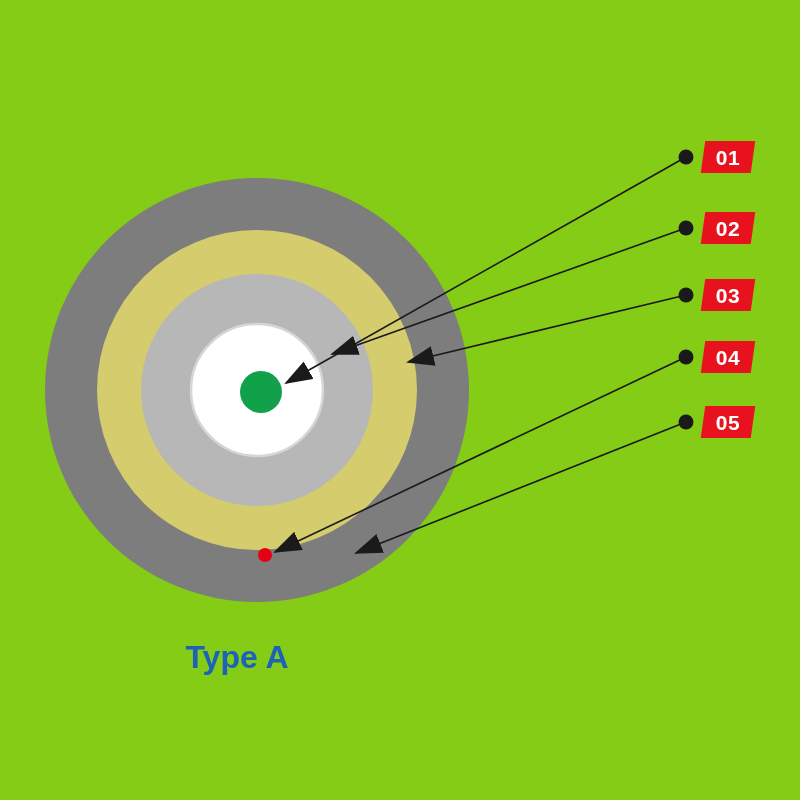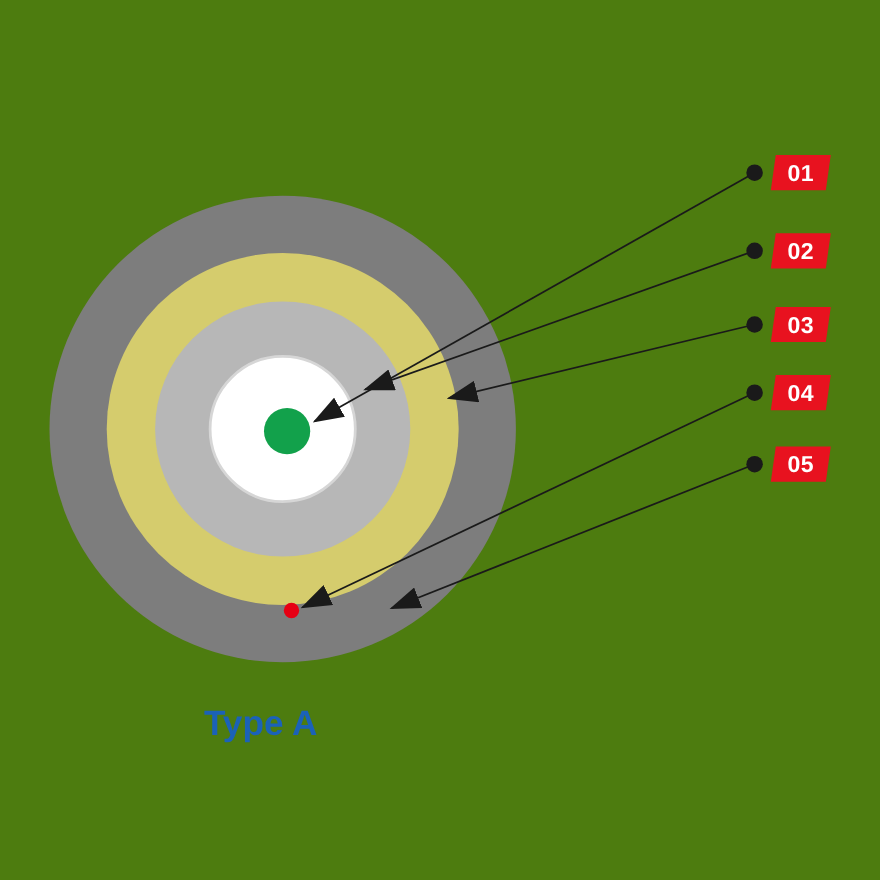--- a/index.html
+++ b/index.html
@@ -5,21 +5,21 @@
   html, body {
     margin: 0;
     padding: 0;
     background: #ffffff;
     font-family: "Liberation Sans", sans-serif;
   }
   .stage {
     position: relative;
     width: 800px;
     height: 800px;
-    background: #4d7c0f;
+    background: #84cc16;
     overflow: hidden;
   }
   svg text {
     font-family: "Liberation Sans", sans-serif;
   }
   .tag-label {
     font-size: 21px;
     font-weight: 700;
     letter-spacing: 0.5px;
   }

